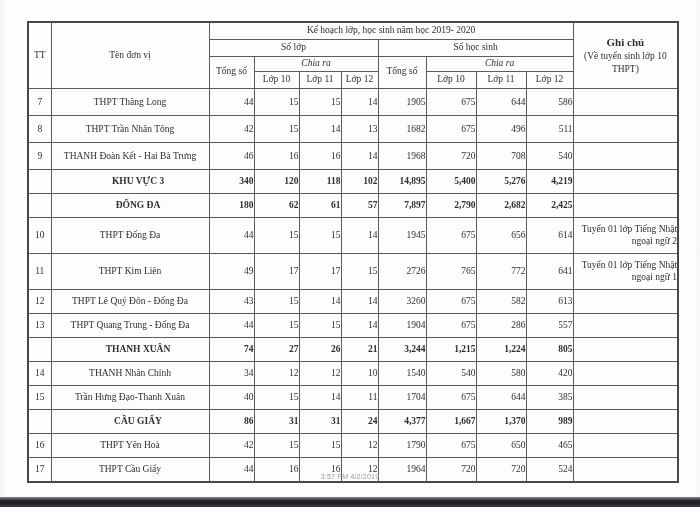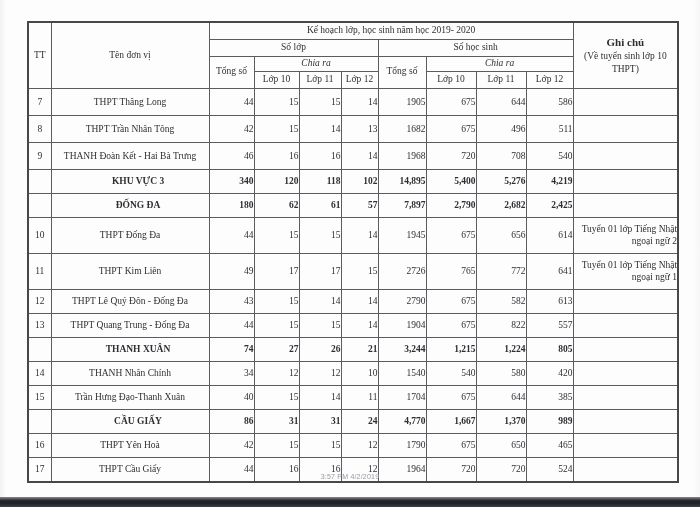--- a/index.html
+++ b/index.html
@@ -216,36 +216,36 @@
           <td class="num sp">641</td>
           <td class="note">Tuyển 01 lớp Tiếng Nhật ngoại ngữ 1</td>
         </tr>
         <tr>
           <td class="tt">12</td>
           <td class="name">THPT Lê Quý Đôn - Đống Đa</td>
           <td class="num">43</td>
           <td class="num b">15</td>
           <td class="num">14</td>
           <td class="num">14</td>
-          <td class="num st">2790</td>
+          <td class="num st">3260</td>
           <td class="num sp">675</td>
           <td class="num sp">582</td>
           <td class="num sp">613</td>
           <td class="note"></td>
         </tr>
         <tr>
           <td class="tt">13</td>
           <td class="name">THPT Quang Trung - Đống Đa</td>
           <td class="num">44</td>
           <td class="num b">15</td>
           <td class="num">15</td>
           <td class="num">14</td>
           <td class="num st">1904</td>
           <td class="num sp">675</td>
-          <td class="num sp">822</td>
+          <td class="num sp">286</td>
           <td class="num sp">557</td>
           <td class="note"></td>
         </tr>
         <tr class="group">
           <td class="tt"></td>
           <td class="name">THANH XUÂN</td>
           <td class="num">74</td>
           <td class="num b">27</td>
           <td class="num">26</td>
           <td class="num">21</td>
@@ -281,21 +281,21 @@
           <td class="num sp">385</td>
           <td class="note"></td>
         </tr>
         <tr class="group">
           <td class="tt"></td>
           <td class="name">CẦU GIẤY</td>
           <td class="num">86</td>
           <td class="num b">31</td>
           <td class="num">31</td>
           <td class="num">24</td>
-          <td class="num st">4,770</td>
+          <td class="num st">4,377</td>
           <td class="num sp">1,667</td>
           <td class="num sp">1,370</td>
           <td class="num sp">989</td>
           <td class="note"></td>
         </tr>
         <tr>
           <td class="tt">16</td>
           <td class="name">THPT Yên Hoà</td>
           <td class="num">42</td>
           <td class="num b">15</td>

